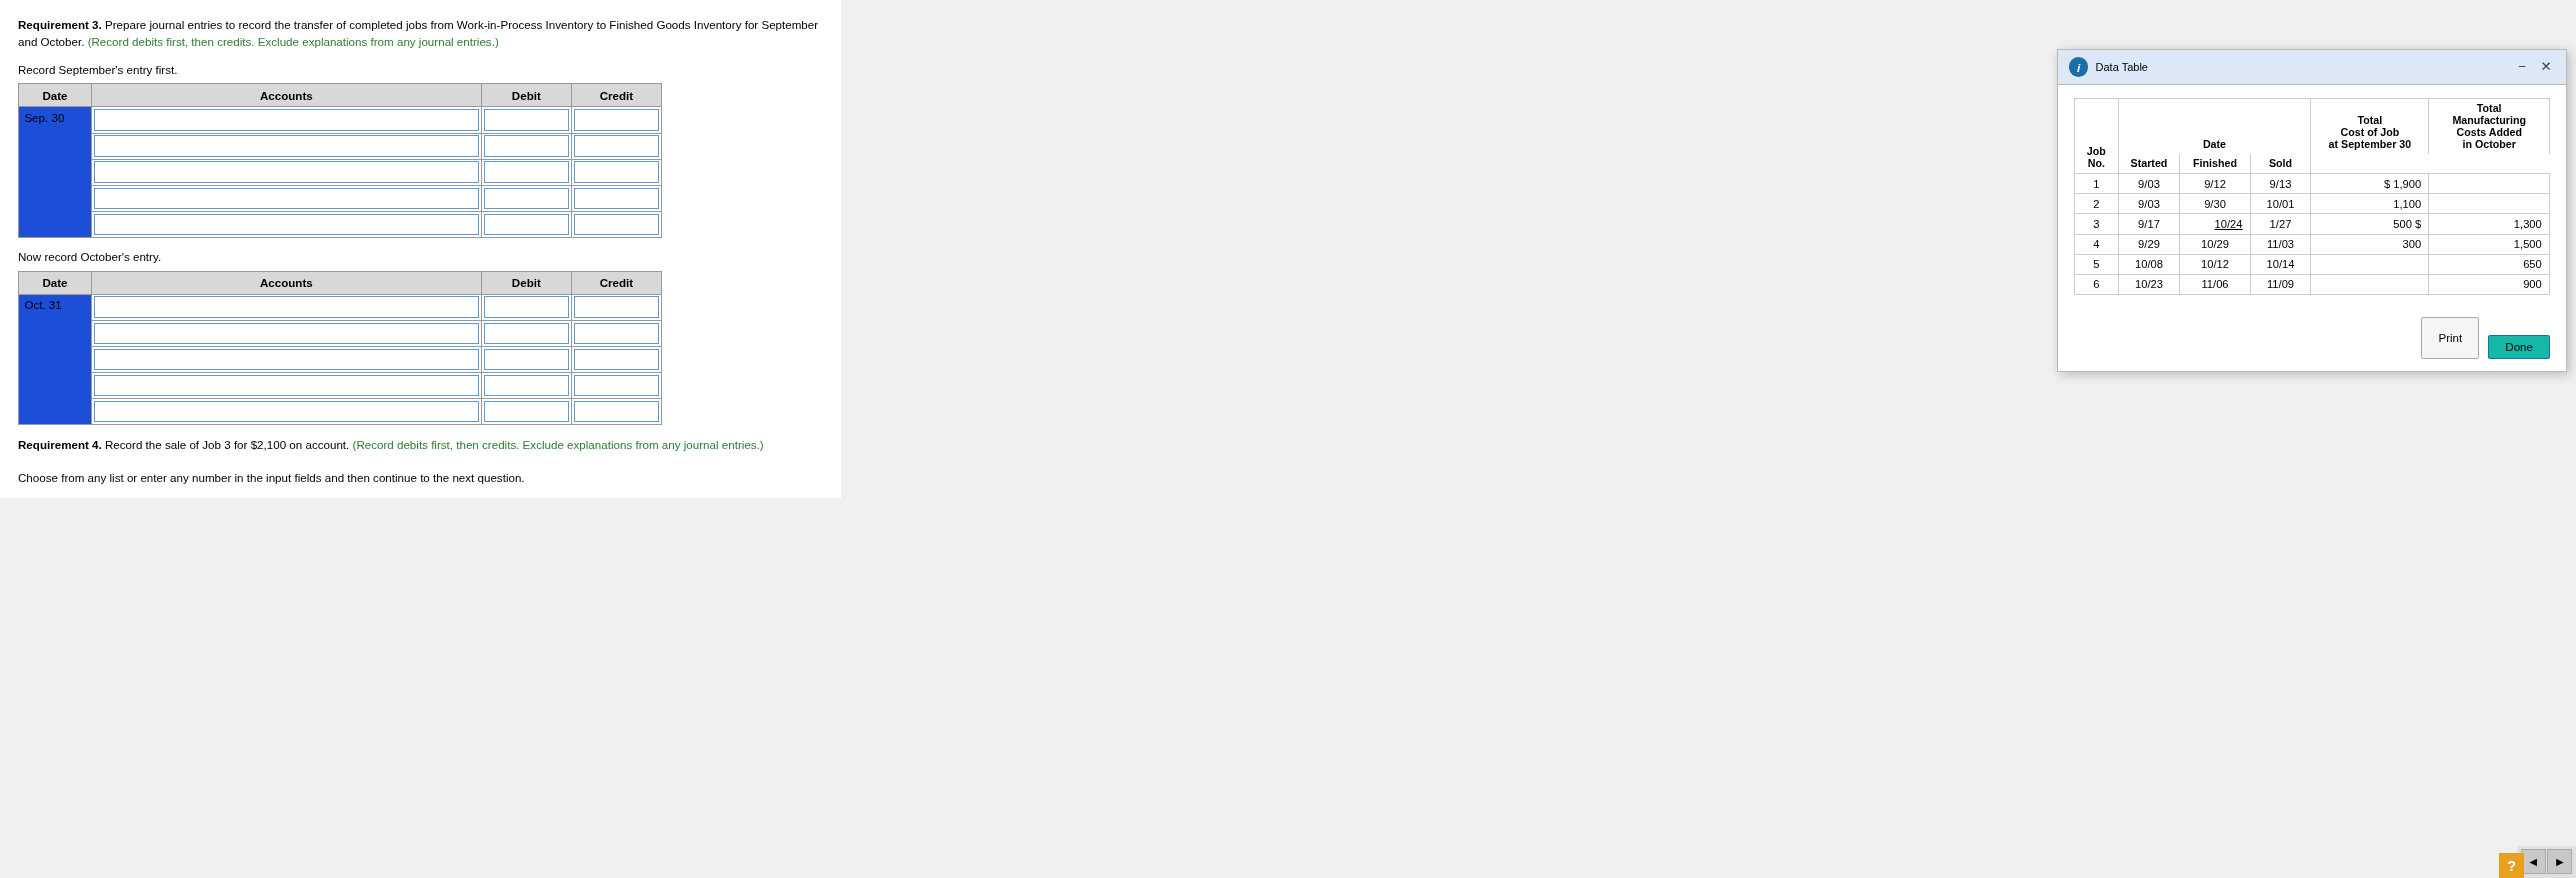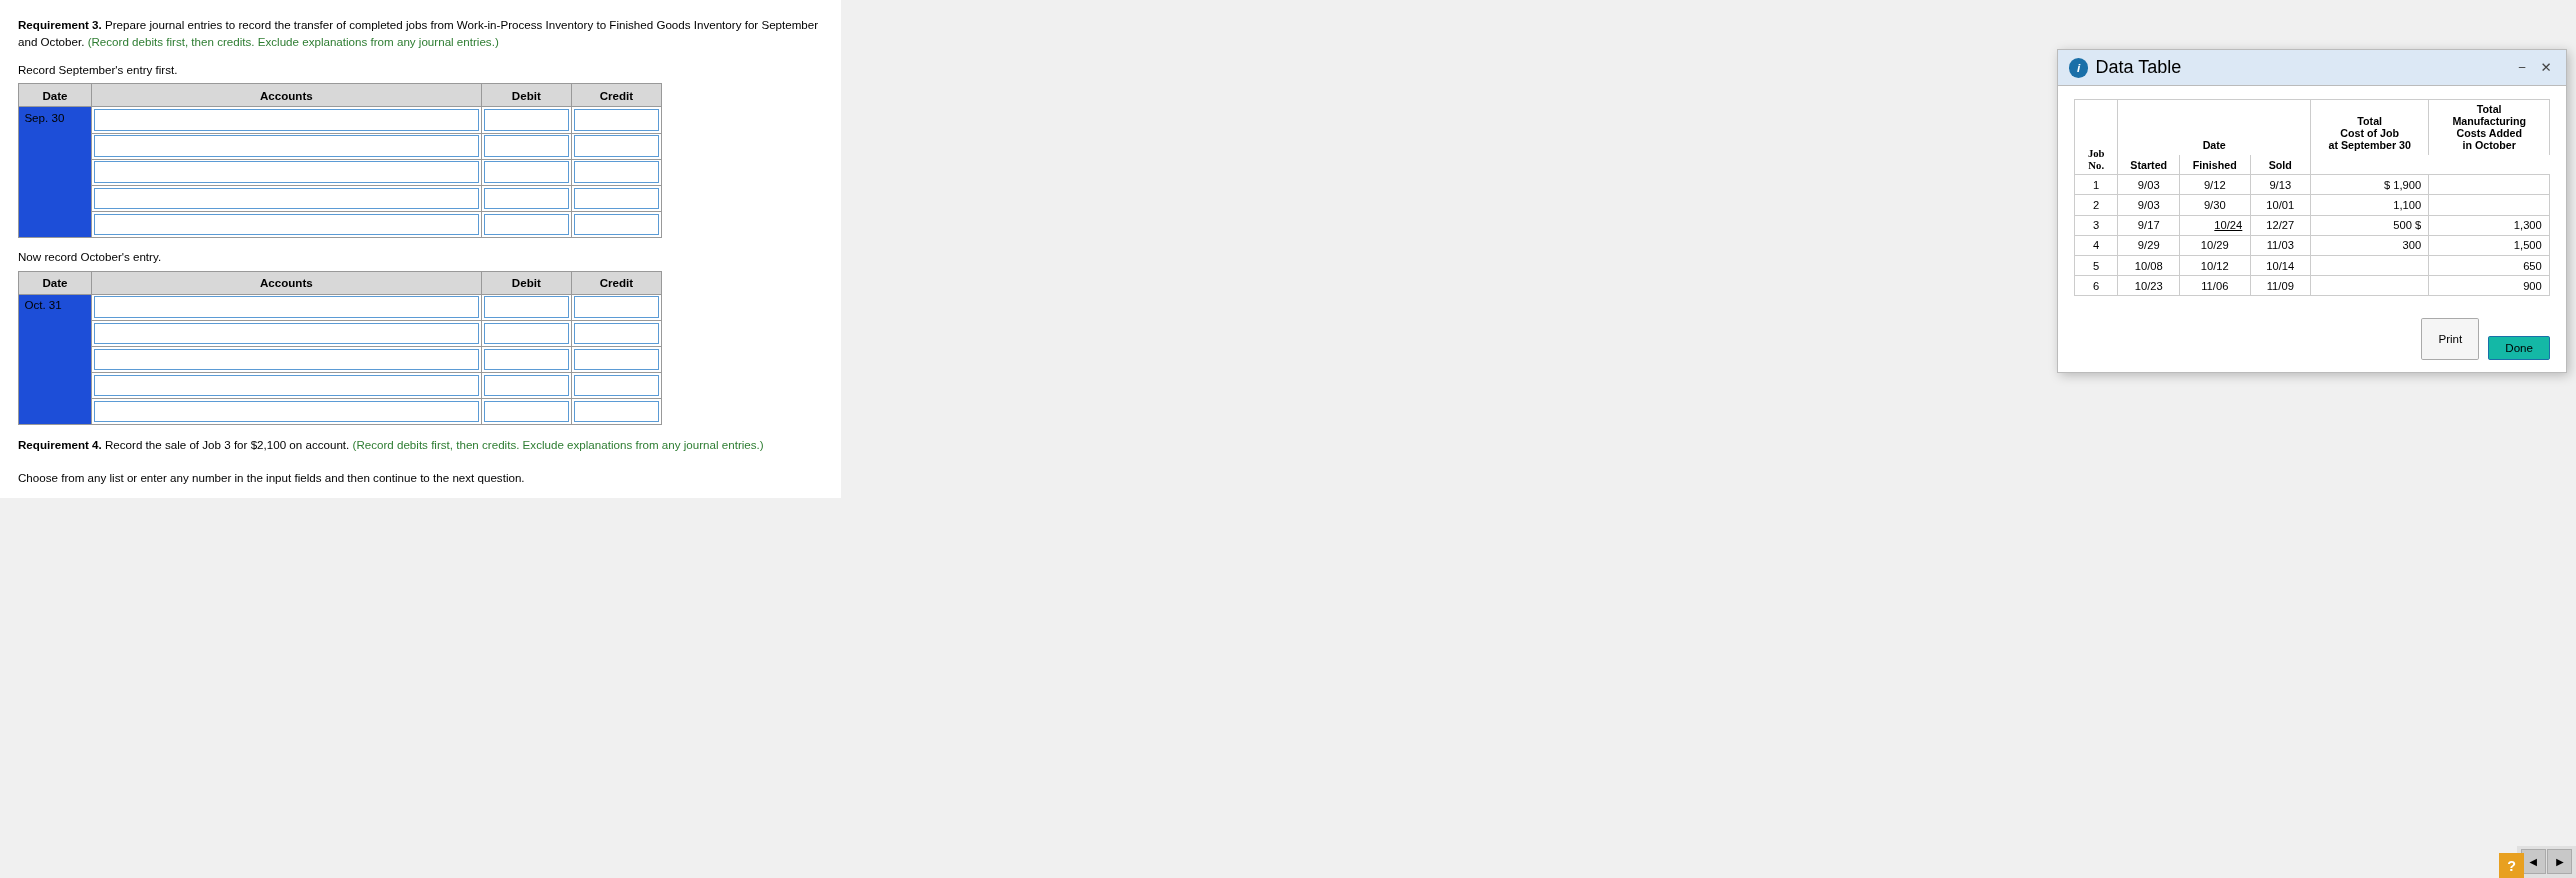--- a/index.html
+++ b/index.html
@@ -112,21 +112,21 @@
       background: #1a6fa8;
       color: #fff;
       display: flex;
       align-items: center;
       justify-content: center;
       font-style: italic;
       font-weight: bold;
       font-size: 11.6px;
     }
     .modal-title {
-      font-size: 18px;
+      font-size: 11px;
       font-weight: normal;
     }
     .modal-header-right {
       display: flex;
       gap: 7.2px;
       align-items: center;
     }
     .modal-btn-minimize, .modal-btn-close {
       cursor: pointer;
       font-size: 13.4px;
@@ -151,21 +151,21 @@
     }
     .data-table th {
       font-weight: bold;
       vertical-align: bottom;
       background: #fff;
       font-size: 10.7px;
     }
     .data-table td {
       background: #fff;
     }
-    .data-table .col-job { width: 45px; font-family: Liberation Serif, serif; }
+    .data-table .col-job { width: 45px; }
     .data-table .col-started { width: 63px; }
     .data-table .col-finished { width: 72px; }
     .data-table .col-sold { width: 63px; }
     .data-table .col-cost { width: 125px; }
     .data-table .col-added { width: 125px; }
     .data-table tr:first-child th {
       border-bottom: none;
     }
     .data-table .header-row-2 th {
       border-top: none;
@@ -389,21 +389,21 @@
             <td style="text-align: center;">9/03</td>
             <td style="text-align: center;">9/30</td>
             <td style="text-align: center;">10/01</td>
             <td style="text-align: right;">1,100</td>
             <td style="text-align: right;"></td>
           </tr>
           <tr>
             <td style="text-align: center;">3</td>
             <td style="text-align: center;">9/17</td>
             <td style="text-align: right; text-decoration: underline;">10/24</td>
-            <td style="text-align: center;">12/27</td>
+            <td style="text-align: center;">1/27</td>
             <td style="text-align: right;">500 $  </td>
             <td style="text-align: right;">1,300</td>
           </tr>
           <tr>
             <td style="text-align: center;">4</td>
             <td style="text-align: center;">9/29</td>
             <td style="text-align: center;">10/29</td>
             <td style="text-align: center;">11/03</td>
             <td style="text-align: right;">300</td>
             <td style="text-align: right;">1,500</td>

